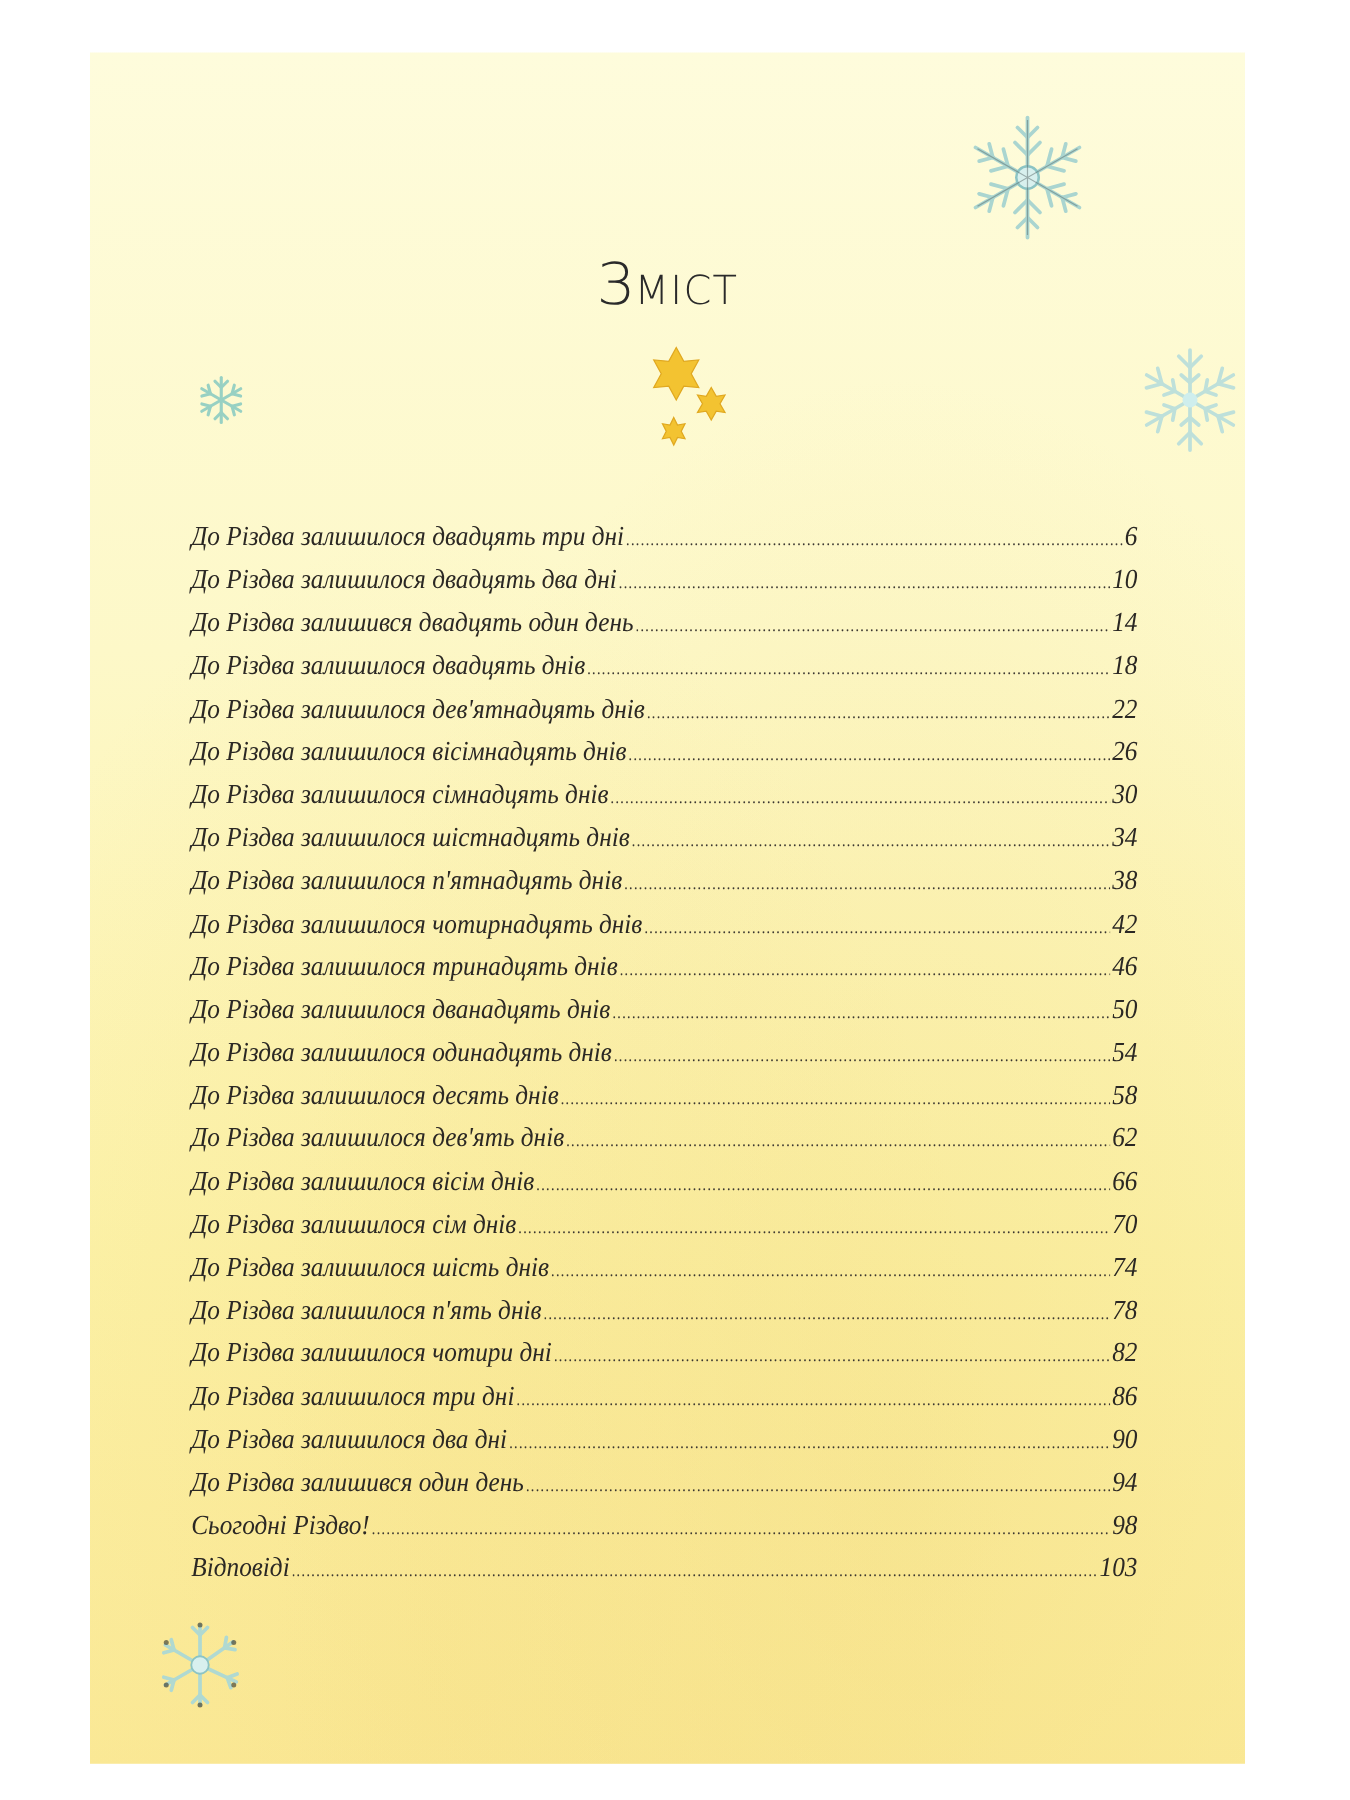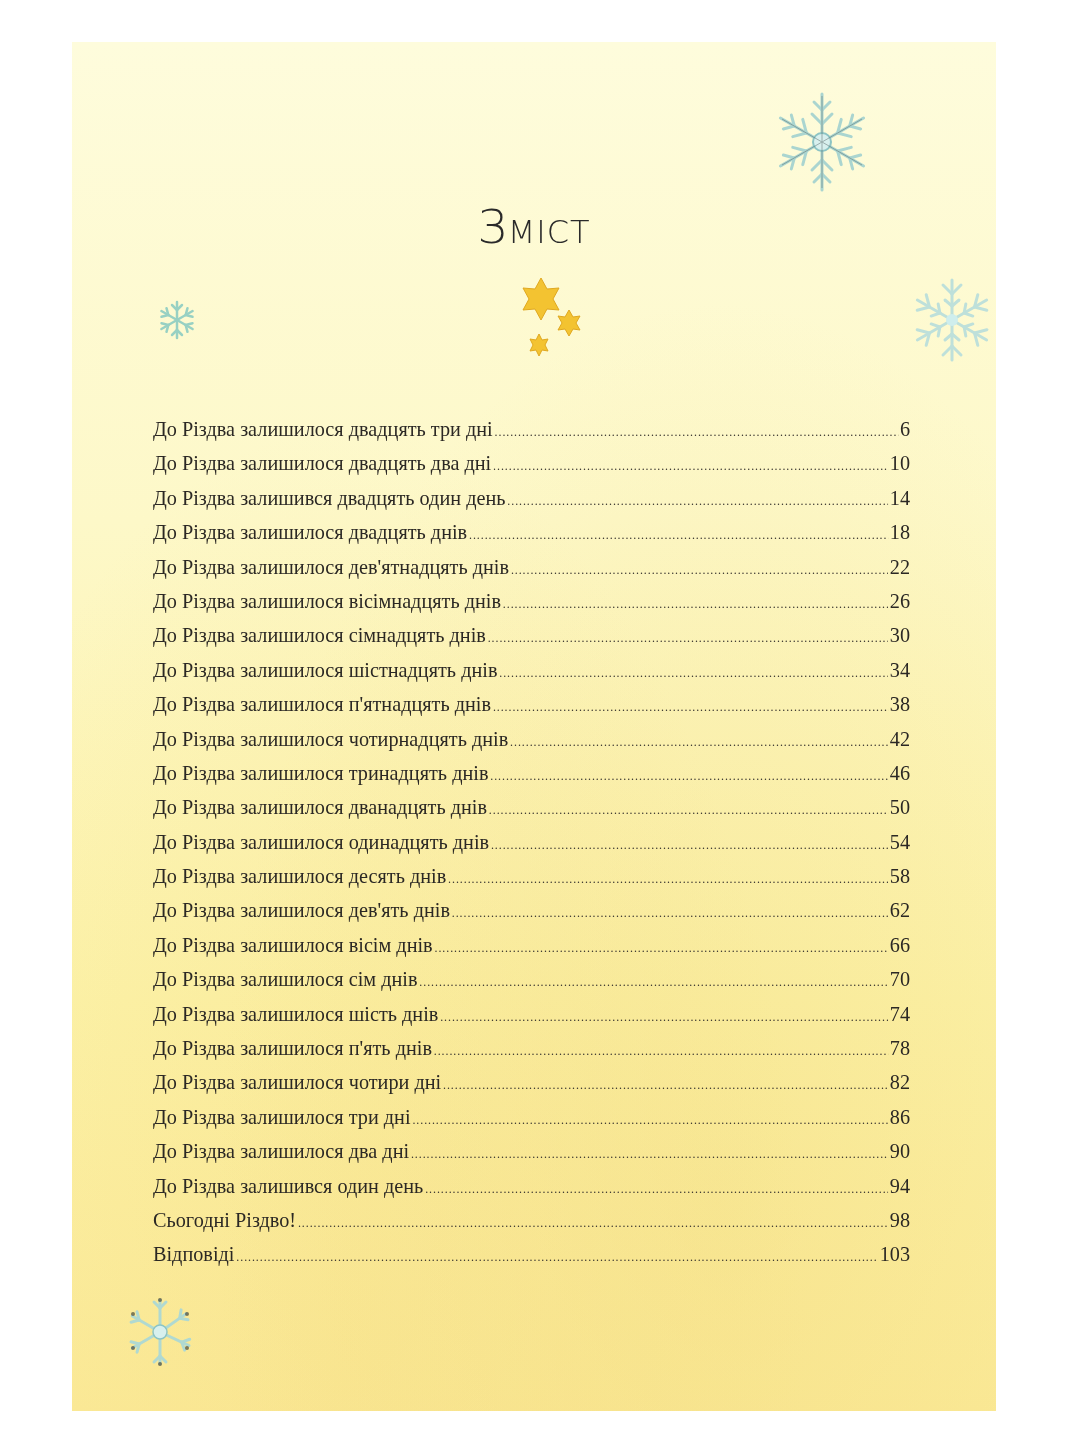--- a/index.html
+++ b/index.html
@@ -46,20 +46,21 @@
       position: absolute;
       left: 81px;
       top: 370px;
       width: 757px;
       margin: 0;
       padding: 0;
       list-style: none;
       font-family: "Liberation Serif", serif;
       font-size: 22px;
       color: #2b2824;
+      font-style: italic;
     }
     .toc-row {
       display: flex;
       align-items: baseline;
       height: 34.4px;
       line-height: 34.4px;
       transform: scaleX(0.92);
       transform-origin: left center;
       width: 108.7%;
     }

